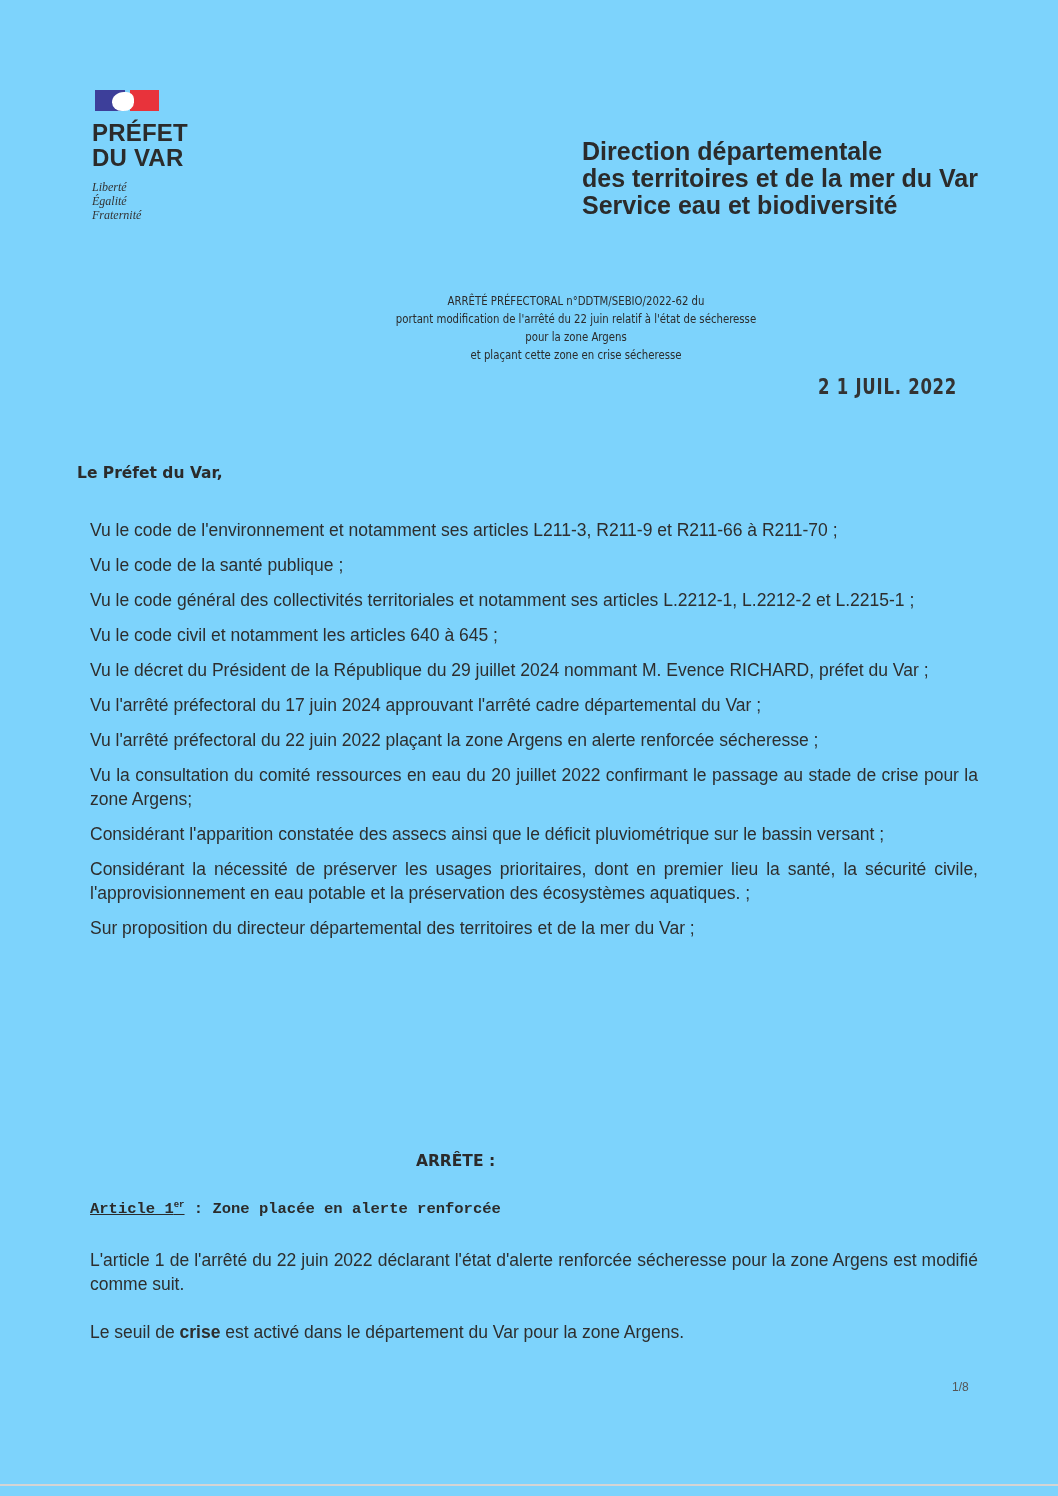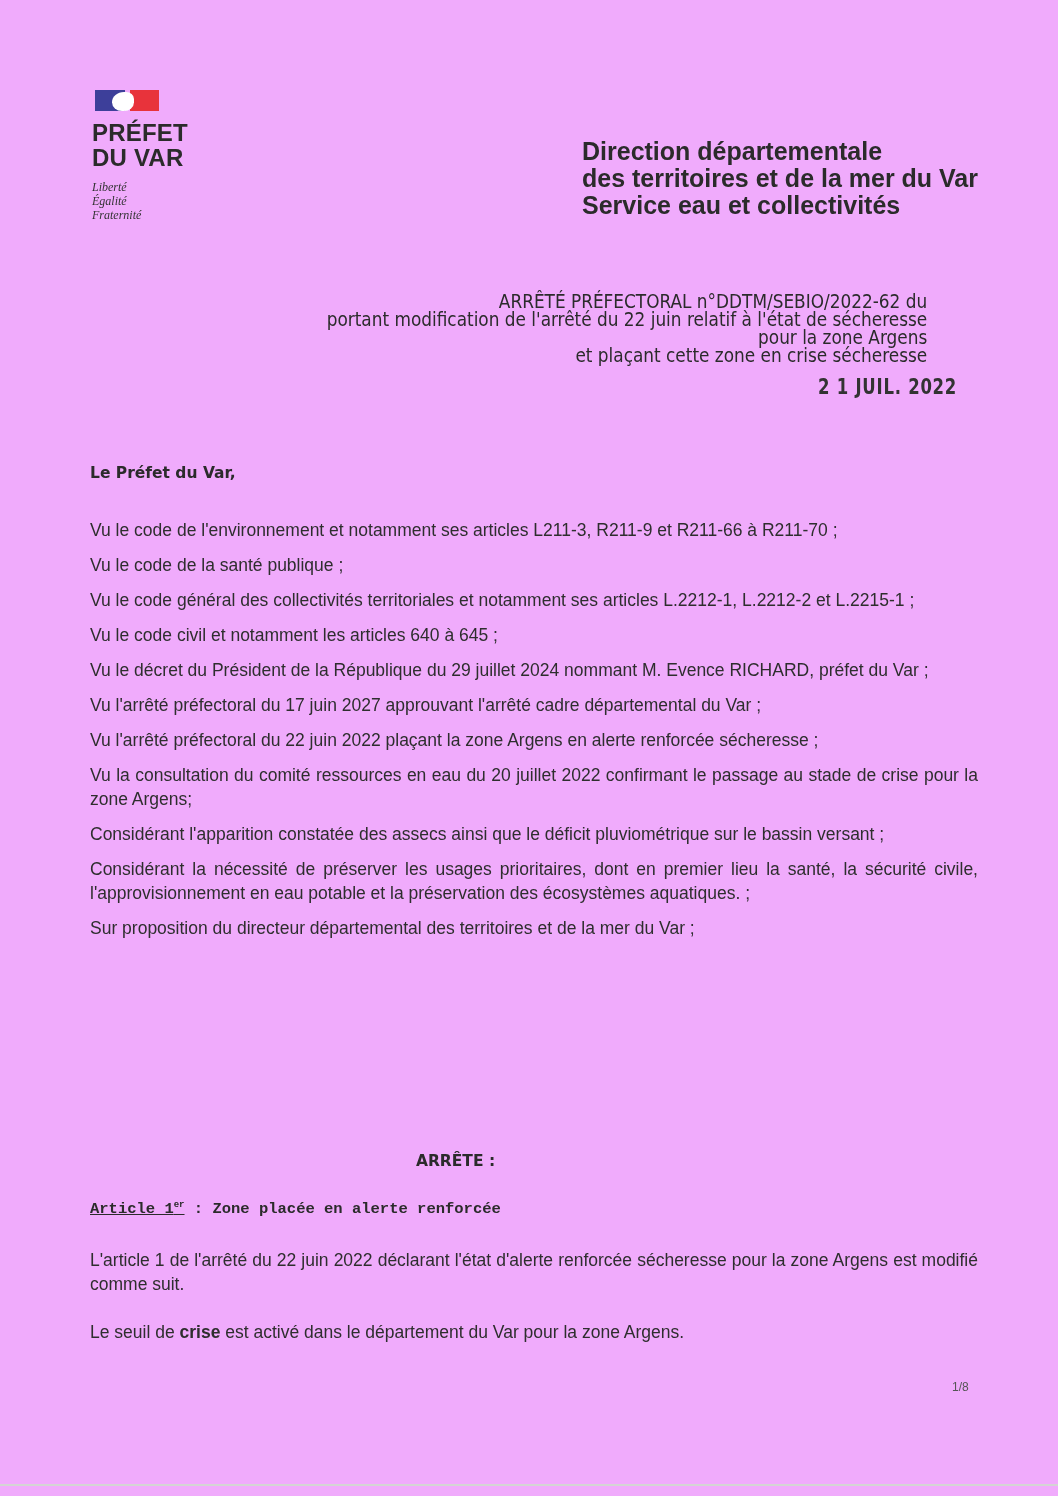--- a/index.html
+++ b/index.html
@@ -1,35 +1,35 @@
 <!DOCTYPE html>
 <html><head>
 <meta charset="utf-8">
 <style>
   html, body { margin:0; padding:0; background:#ffffff; }
   body { width:1058px; height:1496px; position:relative; overflow:hidden; color:#262626; }
-  .page { position:absolute; left:0; top:0; width:1058px; height:1496px; background:#f0abfc; }
+  .page { position:absolute; left:0; top:0; width:1058px; height:1496px; background:#7dd3fc; }
 
   
   .logo { position:absolute; left:92px; top:88px; width:140px; }
   .flag { position:relative; width:70px; height:26px; }
   .flag .blue { position:absolute; left:3px; top:2px; width:30px; height:21px; background:#3d3f9a; }
   .flag .red { position:absolute; left:38px; top:2px; width:29px; height:21px; background:#e8333b; }
   .flag .marianne { position:absolute; left:20px; top:4px; width:22px; height:19px; background:#fff; border-radius:60% 40% 50% 50%; }
   .prefet-name { margin-top:6px; font-family:"Liberation Sans", sans-serif; font-weight:bold; font-size:24px; line-height:25px; color:#2b2b2b; letter-spacing:0.2px; }
   .devise { margin-top:10px; font-family:Liberation Serif, serif; font-style:italic; font-size:12px; line-height:14px; color:#333; }
 
   
   .direction { position:absolute; right:80px; top:138px; font-family:"Liberation Sans", sans-serif; font-weight:bold; font-size:25px; line-height:27px; color:#2b2b2b; }
 
   
-  .title-block { position:absolute; left:190px; top:292px; width:760px; text-align:right; font-family:"DejaVu Sans", sans-serif; font-size:20px; line-height:18px; color:#2b2b2b; font-stretch:condensed; }
+  .title-block { position:absolute; left:196px; top:292px; width:760px; text-align:center; font-family:"DejaVu Sans", sans-serif; font-size:12px; line-height:18px; color:#2b2b2b; font-stretch:condensed; }
   .title-block div { transform:scaleX(0.94); }
   .stamp { position:absolute; left:818px; top:374px; font-family:"DejaVu Sans", sans-serif; font-weight:bold; font-size:22px; color:#333; letter-spacing:1px; transform:scaleX(0.75); transform-origin:left; }
-  .prefet-line { position:absolute; left:90px; top:464px; font-family:"DejaVu Sans", sans-serif; font-weight:bold; font-size:15.5px; color:#2b2b2b; }
+  .prefet-line { position:absolute; left:77px; top:464px; font-family:"DejaVu Sans", sans-serif; font-weight:bold; font-size:15.5px; color:#2b2b2b; }
   .vus { position:absolute; left:90px; top:518px; width:888px; }
   .vu { font-family:"Liberation Sans", sans-serif; font-size:17.5px; line-height:24px; color:#2e2e2e; margin-bottom:11px; text-align:justify; }
 
   .arrete { position:absolute; left:0; width:911px; top:1152px; text-align:center; font-family:"DejaVu Sans", sans-serif; font-weight:bold; font-size:15.5px; color:#2b2b2b; }
   .article-title { position:absolute; left:90px; top:1200px; font-family:Liberation Mono, monospace; font-weight:bold; font-size:15.5px; color:#2b2b2b; }
   .article-title .u { text-decoration:underline; }
   .article-title sup { font-size:9px; }
   .para { position:absolute; left:90px; width:888px; font-family:"Liberation Sans", sans-serif; font-size:17.5px; line-height:24px; color:#2e2e2e; text-align:justify; }
   .para b { font-weight:bold; }
 
@@ -54,40 +54,40 @@
     <div class="devise">
       <div>Liberté</div>
       <div>Égalité</div>
       <div>Fraternité</div>
     </div>
   </div>
 
   <div class="direction">
     <div>Direction départementale</div>
     <div>des territoires et de la mer du Var</div>
-    <div>Service eau et collectivités</div>
+    <div>Service eau et biodiversité</div>
   </div>
 
   <div class="title-block">
     <div>ARRÊTÉ PRÉFECTORAL n°DDTM/SEBIO/2022-62 du</div>
     <div>portant modification de l'arrêté du 22 juin relatif à l'état de sécheresse</div>
     <div>pour la zone Argens</div>
     <div>et plaçant cette zone en crise sécheresse</div>
   </div>
   <div class="stamp">2 1 JUIL. 2022</div>
 
   <div class="prefet-line">Le Préfet du Var,</div>
 
   <div class="vus">
     <div class="vu">Vu le code de l'environnement et notamment ses articles L211-3, R211-9 et R211-66 à R211-70 ;</div>
     <div class="vu">Vu le code de la santé publique ;</div>
     <div class="vu">Vu le code général des collectivités territoriales et notamment ses articles L.2212-1, L.2212-2 et L.2215-1 ;</div>
     <div class="vu">Vu le code civil et notamment les articles 640 à 645 ;</div>
     <div class="vu">Vu le décret du Président de la République du 29 juillet 2024 nommant M. Evence RICHARD, préfet du Var ;</div>
-    <div class="vu">Vu l'arrêté préfectoral du 17 juin 2027 approuvant l'arrêté cadre départemental du Var ;</div>
+    <div class="vu">Vu l'arrêté préfectoral du 17 juin 2024 approuvant l'arrêté cadre départemental du Var ;</div>
     <div class="vu">Vu l'arrêté préfectoral du 22 juin 2022 plaçant la zone Argens en alerte renforcée sécheresse ;</div>
     <div class="vu">Vu la consultation du comité ressources en eau du 20 juillet 2022 confirmant le passage au stade de crise pour la zone Argens;</div>
     <div class="vu">Considérant l'apparition constatée des assecs ainsi que le déficit pluviométrique sur le bassin versant ;</div>
     <div class="vu">Considérant la nécessité de préserver les usages prioritaires, dont en premier lieu la santé, la sécurité civile, l'approvisionnement en eau potable et la préservation des écosystèmes aquatiques. ;</div>
     <div class="vu">Sur proposition du directeur départemental des territoires et de la mer du Var ;</div>
   </div>
 
   <div class="arrete">ARRÊTE :</div>
 
   <div class="article-title">

